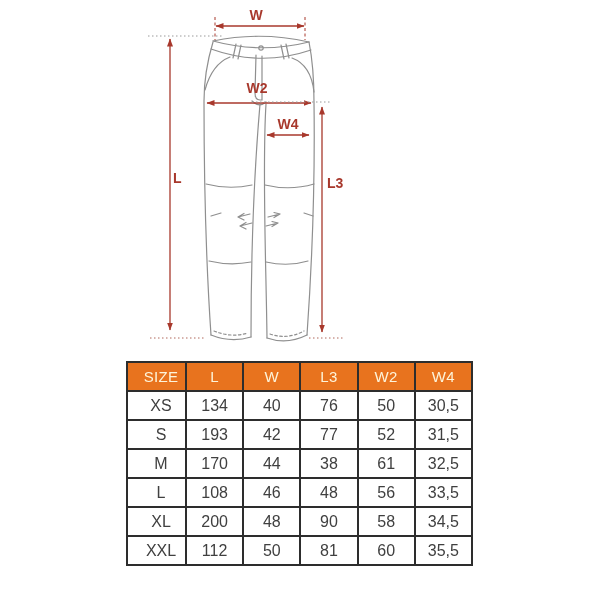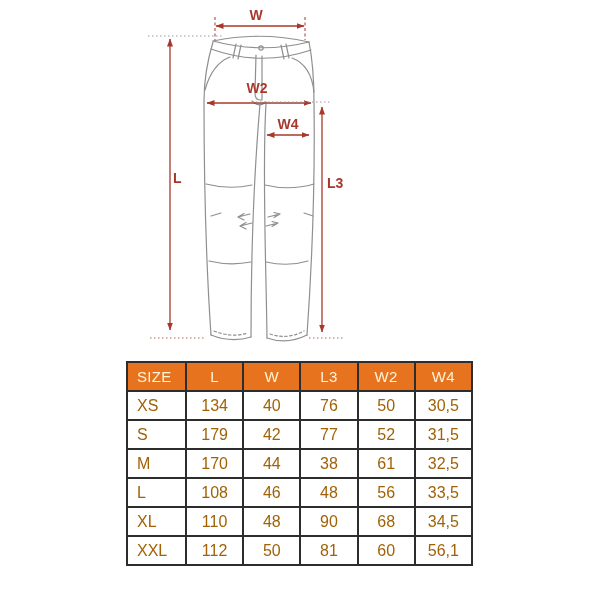--- a/index.html
+++ b/index.html
@@ -8,27 +8,27 @@
     font-family:"Liberation Sans", sans-serif;
   }
   .diagram-svg{position:absolute;top:0;left:0;}
   .dim-label{font-family:"Liberation Sans",sans-serif;font-size:14px;font-weight:bold;fill:#a8382c;}
   table.size-table{
     position:absolute;left:126px;top:361px;width:347px;
     border-collapse:collapse;table-layout:fixed;
   }
   .size-table th,.size-table td{
     border:2px solid #2d2d2d;height:27px;padding:0;
-    font-size:16px;color:#a16207;text-align:center;font-weight:normal;
+    font-size:16px;color:#404040;text-align:center;font-weight:normal;
     background:#ffffff;
   }
   .size-table thead th{
     background:#e8731e;color:#fdf4da;font-size:15px;font-weight:500;letter-spacing:.3px;
   }
-  .size-table .size-col{text-align:left;padding-left:9px;}
+  .size-table .size-col{text-align:center;padding-left:9px;}
   .size-table col.c-size{width:59px;}
 </style>
 </head>
 <body>
 
 <svg class="diagram-svg" width="600" height="358" viewBox="0 0 600 358">
   <defs>
     <marker id="ah" markerWidth="9" markerHeight="8" refX="7.5" refY="3" orient="auto-start-reverse" markerUnits="userSpaceOnUse">
       <path d="M0,0 L8,3 L0,6 Z" fill="#a8382c"></path>
     </marker>
@@ -131,21 +131,21 @@
     <tr>
       <td class="size-col">XS</td>
       <td>134</td>
       <td>40</td>
       <td>76</td>
       <td>50</td>
       <td>30,5</td>
     </tr>
     <tr>
       <td class="size-col">S</td>
-      <td>179</td>
+      <td>193</td>
       <td>42</td>
       <td>77</td>
       <td>52</td>
       <td>31,5</td>
     </tr>
     <tr>
       <td class="size-col">M</td>
       <td>170</td>
       <td>44</td>
       <td>38</td>
@@ -155,28 +155,28 @@
     <tr>
       <td class="size-col">L</td>
       <td>108</td>
       <td>46</td>
       <td>48</td>
       <td>56</td>
       <td>33,5</td>
     </tr>
     <tr>
       <td class="size-col">XL</td>
-      <td>110</td>
+      <td>200</td>
       <td>48</td>
       <td>90</td>
-      <td>68</td>
+      <td>58</td>
       <td>34,5</td>
     </tr>
     <tr>
       <td class="size-col">XXL</td>
       <td>112</td>
       <td>50</td>
       <td>81</td>
       <td>60</td>
-      <td>56,1</td>
+      <td>35,5</td>
     </tr>
   </tbody>
 </table>
 
 </body></html>

